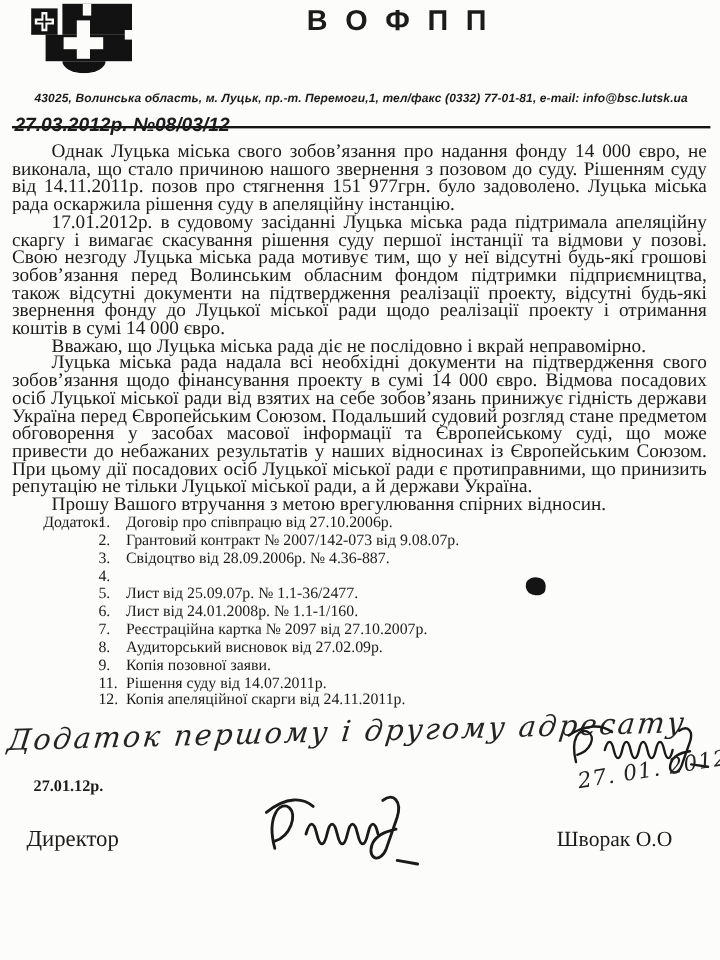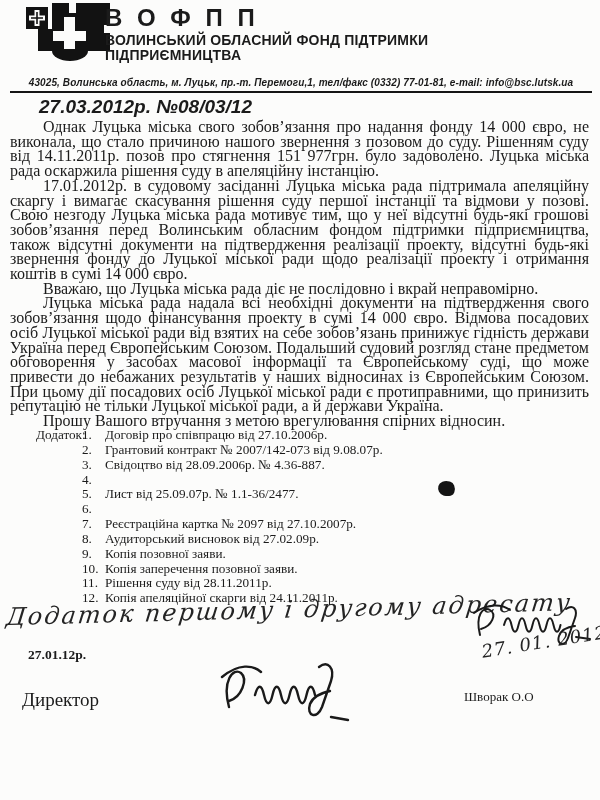--- a/index.html
+++ b/index.html
@@ -4,36 +4,35 @@
 <style>
   html,body { margin:0; padding:0; background:#e8e8e6; }
   .page {
     position:relative; width:600px; height:800px; margin:0 auto;
     background:#fcfcfb; overflow:hidden;
     font-family:"Liberation Serif", serif; color:#1b1b1b;
   }
   
   .logo { position:absolute; left:24px; top:3px; width:92px; height:58px; }
   .header-text {
-    position:absolute; left:105px; top:6px; width:455px; 
+    position:absolute; left:105px; top:6px; width:455px; text-align:center;
     font-family:"Liberation Sans", sans-serif; font-weight:bold;
   }
   .abbr { font-size:24px; letter-spacing:4px; line-height:24px; }
   .org  { font-size:14px; letter-spacing:0.2px; margin-top:3px; line-height:15px; }
   .address-row {
     position:absolute; left:10px; right:8px; top:77px;
-    border-bottom:2.5px solid #151515; padding-bottom:3px;
+    border-bottom:2.5px solid #151515; padding-bottom:17px;
     font-family:"Liberation Sans", sans-serif; font-style:italic; font-weight:bold;
     font-size:10px; text-align:center; white-space:nowrap; letter-spacing:0.1px;
   }
   .ref-line {
     position:absolute; left:12px; top:96px;
     font-family:"Liberation Sans", sans-serif; font-style:italic; font-weight:bold;
-    font-size:19px;
-    margin-left:27px;
+    font-size:16px;
   }
   
   .body-text {
     position:absolute; left:10px; right:11px; top:120px;
     font-size:16px; line-height:14.7px; text-align:justify;
   }
   .body-text p { margin:0; text-indent:33px; }
   
   .attachments { position:absolute; left:10px; right:11px; top:428px; font-size:13.2px; line-height:14.85px; }
   .att-label { position:absolute; left:26px; top:0;text-align:center; }
@@ -49,21 +48,21 @@
   }
   .sig-small { position:absolute; left:470px; top:601px; width:124px; height:44px; }
   .date-left { position:absolute; left:28px; top:647px; font-size:13.5px; font-weight:bold; }
   .hw-date {
     position:absolute; left:480px; top:641px; white-space:nowrap;
     font-family:"DejaVu Serif", serif; font-style:italic; font-size:18px;
     letter-spacing:1px; color:#242424; transform:rotate(-9deg); transform-origin:left top;
   }
   .footer-position { position:absolute; left:22px; top:689px; font-size:19px; }
   .sig-big { position:absolute; left:215px; top:657px; width:135px; height:66px; }
-  .footer-name { position:absolute; left:464px; top:689px; font-size:13px; }
+  .footer-name { position:absolute; left:464px; top:689px; font-size:18px; }
   .ink-blob {
     position:absolute; left:438px; top:481px; width:17px; height:15px; background:#141414;
     border-radius:60% 40% 55% 45% / 50% 60% 40% 55%; transform:rotate(15deg);
   }
   .sig-stroke { fill:none; stroke:#1a1a1a; stroke-width:2; stroke-linecap:round; stroke-linejoin:round; }
   .sig-stroke.big { stroke-width:2.4; }
 </style>
 </head>
 <body>
 
@@ -77,21 +76,20 @@
     <rect x="45" y="0" width="7" height="10" fill="#fcfcfb"></rect>
     <rect x="14" y="26" width="72" height="22" fill="#121212"></rect>
     <path d="M28,48 h36 a18,10 0 0 1 -36,0 z" fill="#121212"></path>
     <rect x="40" y="14" width="11" height="32" fill="#fcfcfb"></rect>
     <rect x="29" y="28" width="33" height="10" fill="#fcfcfb"></rect>
     <rect x="80" y="22" width="6" height="8" fill="#fcfcfb"></rect>
   </svg>
 
   <div class="header-text">
     <div class="abbr">В О Ф П П</div>
-    <div class="org">ВОЛИНСЬКИЙ ОБЛАСНИЙ ФОНД ПІДТРИМКИ ПІДПРИЄМНИЦТВА</div>
   </div>
 
   <div class="address-row">43025, Волинська область, м. Луцьк, пр.-т. Перемоги,1, тел/факс (0332) 77-01-81, e-mail: info@bsc.lutsk.ua</div>
 
   <div class="ref-line">27.03.2012р. №08/03/12</div>
 
   <div class="body-text">
     <p>Однак Луцька міська свого зобов’язання про надання фонду  14 000 євро, не виконала, що стало причиною нашого звернення з позовом до суду. Рішенням суду від 14.11.2011р. позов про стягнення 151 977грн. було задоволено. Луцька міська рада оскаржила рішення суду в апеляційну інстанцію.</p>
     <p>17.01.2012р. в судовому засіданні Луцька міська рада підтримала апеляційну скаргу і вимагає скасування рішення суду першої інстанції та відмови у позові. Свою незгоду Луцька міська рада мотивує тим, що у неї відсутні будь-які грошові зобов’язання перед Волинським обласним фондом підтримки підприємництва, також відсутні документи на підтвердження реалізації проекту, відсутні будь-які звернення фонду до Луцької міської ради щодо реалізації проекту і отримання коштів в сумі 14 000 євро.</p>
     <p>Вважаю, що Луцька міська рада діє не послідовно і вкрай неправомірно.</p>
@@ -116,40 +114,37 @@
         </li>
       <li class="att-row">
           <span class="att-n">4.</span>
         </li>
       <li class="att-row">
           <span class="att-n">5.</span>
           <span>Лист від 25.09.07р. № 1.1-36/2477.</span>
         </li>
       <li class="att-row">
           <span class="att-n">6.</span>
+          <span>Лист від 24.01.2008р. № 1.1-1/160.</span>
         </li>
       <li class="att-row">
           <span class="att-n">7.</span>
           <span>Реєстраційна картка № 2097 від 27.10.2007р.</span>
         </li>
       <li class="att-row">
           <span class="att-n">8.</span>
           <span>Аудиторський висновок від 27.02.09р.</span>
         </li>
       <li class="att-row">
           <span class="att-n">9.</span>
           <span>Копія позовної заяви.</span>
         </li>
       <li class="att-row">
-          <span class="att-n">10.</span>
-          <span>Копія заперечення позовної заяви.</span>
-        </li>
-      <li class="att-row">
           <span class="att-n">11.</span>
-          <span>Рішення суду від 28.11.2011р.</span>
+          <span>Рішення суду від 14.07.2011р.</span>
         </li>
       <li class="att-row">
           <span class="att-n">12.</span>
           <span>Копія апеляційної скарги від 24.11.2011р.</span>
         </li>
     </ol>
   </div>
 
   <div class="ink-blob"></div>
 

